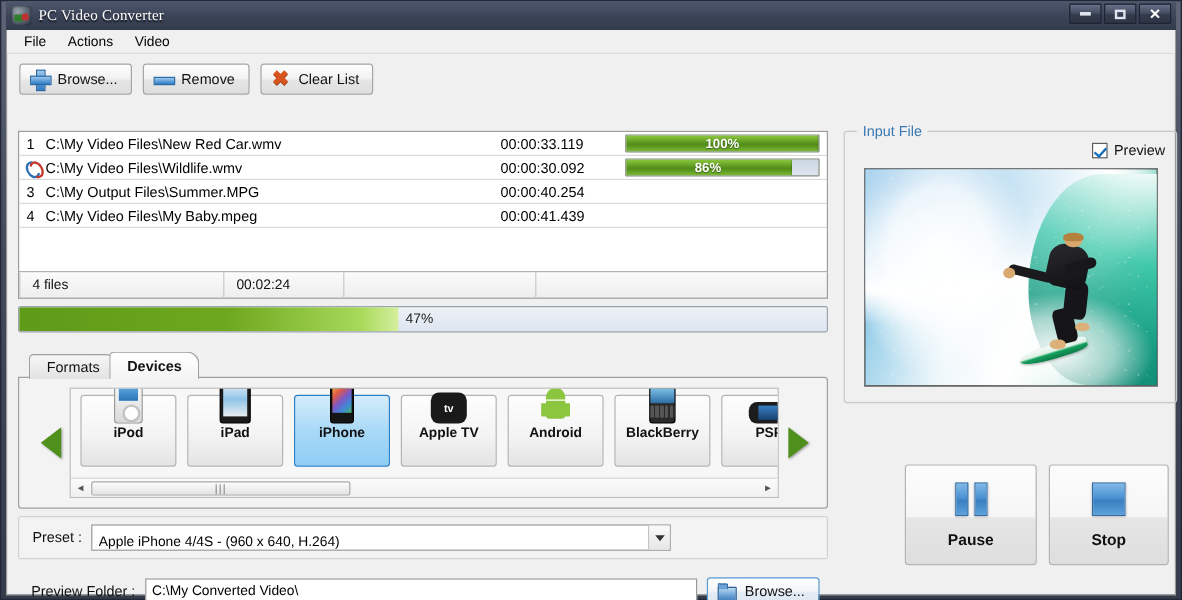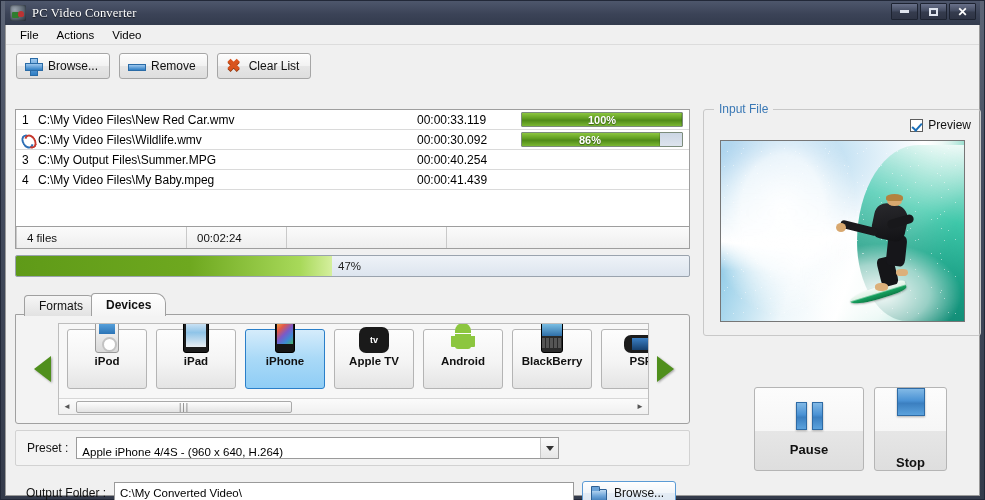--- a/index.html
+++ b/index.html
@@ -443,21 +443,21 @@
             box-shadow: 0 1px 2px rgba(0,0,0,.3); }
 
   
   .ctrl-row { position:absolute; left:748px; top:362px; display:flex; gap:10px; }
   .ctrl-btn {
     width: 110px; height: 84px; border:1px solid #b5b5b5; border-radius:3px;
     background: linear-gradient(180deg,#fcfcfc 0%,#f6f6f6 52%,#e6e6e6 53%,#dedede 100%);
     display:flex; flex-direction:column; align-items:center; justify-content:center;
     gap:12px; font-size:13px; font-weight:bold; color:#111;
   }
-  .ctrl-btn.small { width: 73px; justify-content: space-between; }
+  .ctrl-btn.small { width: 100px; }
   .pause-glyph { display:flex; gap:5px; }
   .pause-glyph i {
     display:block; width:11px; height:28px; border:1px solid #2e6ba5;
     background: linear-gradient(180deg,#82b9e6 0%,#4a92d4 45%,#3b7fc0 55%,#5ba2dd 100%);
     box-shadow: 0 1px 2px rgba(0,0,0,.3);
   }
   .stop-glyph {
     width:28px; height:28px; border:1px solid #2e6ba5;
     background: linear-gradient(180deg,#82b9e6 0%,#4a92d4 45%,#3b7fc0 55%,#5ba2dd 100%);
     box-shadow: 0 1px 2px rgba(0,0,0,.3);
@@ -659,21 +659,21 @@
       <span class="lbl">Preset :</span>
       <div class="combo">
         <div class="cval">Apple iPhone 4/4S - (960 x 640, H.264)</div>
         <div class="carrow">
             <i></i>
           </div>
       </div>
     </div>
 
     <div class="outrow">
-      <span class="lbl">Output Folder :</span>
+      <span class="lbl">Preview Folder :</span>
       <div class="txtbox">C:\My Converted Video\</div>
       <div class="tb-btn blue-btn" style="height:24px">
         <span class="ic ic-folder"></span>
         <span>Browse...</span>
       </div>
     </div>
 
     <div class="group">
       <div class="group-title">Input File</div>
       <div class="preview-check">

